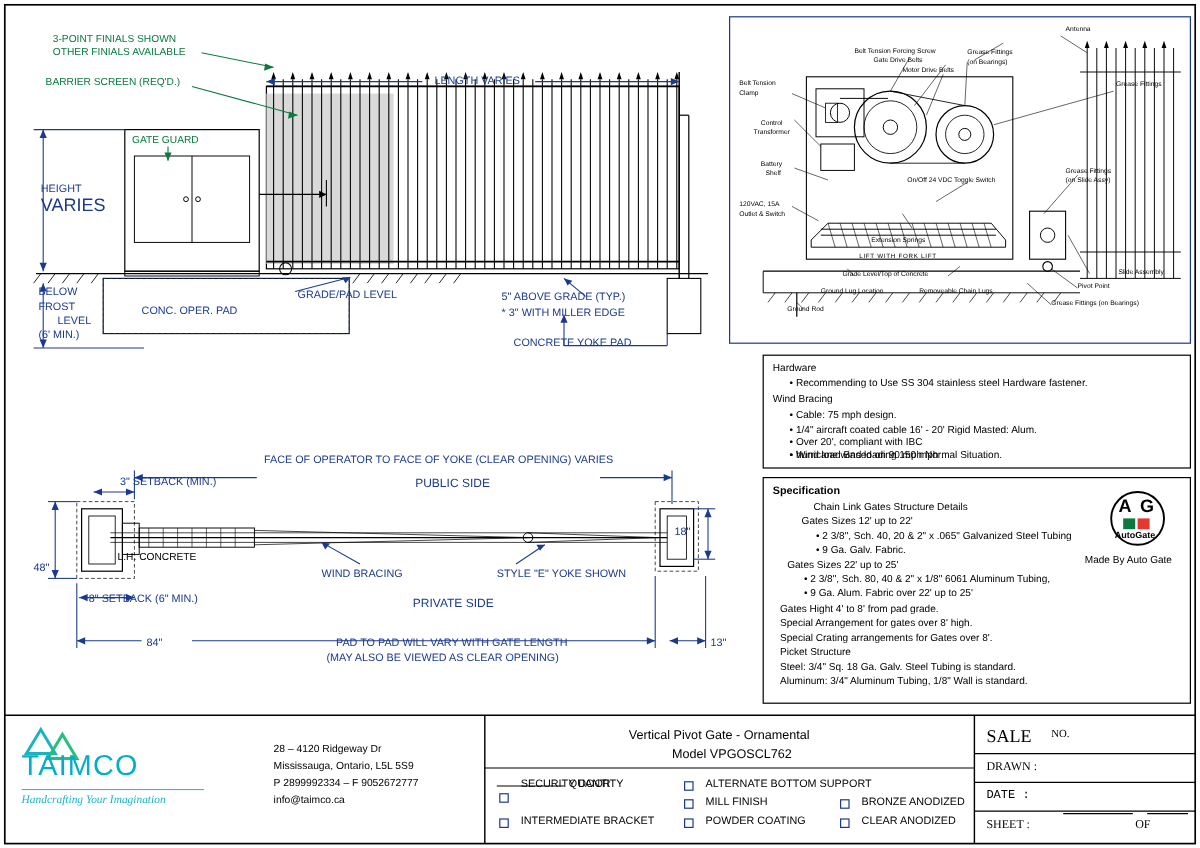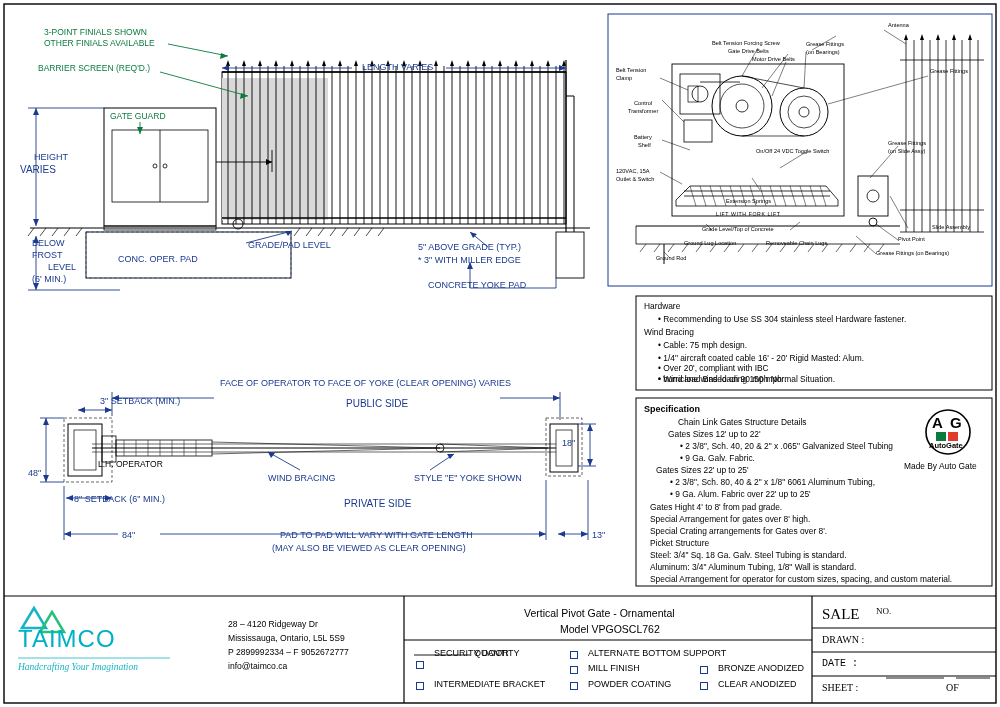--- a/index.html
+++ b/index.html
@@ -430,21 +430,21 @@
     </g>
     <line x1="18" y1="658" x2="170" y2="658" stroke="#19b3c4" stroke-width="0.8"></line>
   </svg>
 
   <div class="txt grn" style="left:44px; top:28px; font-size:8.5px;">3-POINT FINIALS SHOWN</div>
   <div class="txt grn" style="left:44px; top:39px; font-size:8.5px;">OTHER FINIALS AVAILABLE</div>
   <div class="txt grn" style="left:38px; top:64px; font-size:8.5px;">BARRIER SCREEN (REQ'D.)</div>
   <div class="txt grn" style="left:110px; top:112px; font-size:8.5px;">GATE GUARD</div>
   <div class="txt" style="left:362px; top:62px; font-size:9px;">LENGTH VARIES</div>
   <div class="txt" style="left:34px; top:152px; font-size:9px;">HEIGHT</div>
-  <div class="txt" style="left:20px; top:164px; font-size:10px;">VARIES</div>
+  <div class="txt" style="left:34px; top:164px; font-size:15px;">VARIES</div>
   <div class="txt" style="left:32px; top:238px; font-size:9px;">BELOW</div>
   <div class="txt" style="left:32px; top:250px; font-size:9px;">FROST</div>
   <div class="txt" style="left:32px; top:262px; font-size:9px;padding-left:16px;">LEVEL</div>
   <div class="txt" style="left:32px; top:274px; font-size:9px;">(6' MIN.)</div>
   <div class="txt" style="left:248px; top:240px; font-size:9px;">GRADE/PAD LEVEL</div>
   <div class="txt" style="left:118px; top:254px; font-size:9px;">CONC. OPER. PAD</div>
   <div class="txt" style="left:418px; top:242px; font-size:9px;">5" ABOVE GRADE (TYP.)</div>
   <div class="txt" style="left:418px; top:255px; font-size:9px;">* 3" WITH MILLER EDGE</div>
   <div class="txt" style="left:428px; top:280px; font-size:9px;">CONCRETE YOKE PAD</div>
 
@@ -473,21 +473,21 @@
   <div class="txt blk" style="left:766px; top:240px; font-size:5.6px;">Removeable Chain Lugs</div>
   <div class="txt blk" style="left:656px; top:255px; font-size:5.6px;">Ground Rod</div>
   <div class="txt blk" style="left:932px; top:224px; font-size:5.6px;">Slide Assembly</div>
   <div class="txt blk" style="left:898px; top:236px; font-size:5.6px;">Pivot Point</div>
   <div class="txt blk" style="left:876px; top:250px; font-size:5.6px;">Grease Fittings (on Bearings)</div>
 
   <div class="txt" style="left:220px; top:378px; font-size:9px;">FACE OF OPERATOR TO FACE OF YOKE (CLEAR OPENING) VARIES</div>
   <div class="txt" style="left:100px; top:396px; font-size:9px;">3" SETBACK (MIN.)</div>
   <div class="txt" style="left:346px; top:398px; font-size:10px;">PUBLIC SIDE</div>
   <div class="txt" style="left:28px; top:468px; font-size:9px;">48"</div>
-  <div class="txt blk" style="left:98px; top:460px; font-size:8.5px;">L.H. OPERATOR</div>
+  <div class="txt blk" style="left:98px; top:460px; font-size:8.5px;">L.H. CONCRETE</div>
   <div class="txt" style="left:268px; top:473px; font-size:9px;">WIND BRACING</div>
   <div class="txt" style="left:414px; top:473px; font-size:9px;">STYLE "E" YOKE SHOWN</div>
   <div class="txt" style="left:562px; top:438px; font-size:9px;">18"</div>
   <div class="txt" style="left:74px; top:494px; font-size:9px;">8" SETBACK (6" MIN.)</div>
   <div class="txt" style="left:344px; top:498px; font-size:10px;">PRIVATE SIDE</div>
   <div class="txt" style="left:122px; top:530px; font-size:9px;">84"</div>
   <div class="txt" style="left:280px; top:530px; font-size:9px;">PAD TO PAD WILL VARY WITH GATE LENGTH</div>
   <div class="txt" style="left:272px; top:543px; font-size:9px;">(MAY ALSO BE VIEWED AS CLEAR OPENING)</div>
   <div class="txt" style="left:592px; top:530px; font-size:9px;">13"</div>
 
@@ -510,21 +510,20 @@
   <div class="txt blk" style="left:680px; top:454px; font-size:8.4px;">• 9 Ga. Galv. Fabric.</div>
   <div class="txt blk" style="left:656px; top:466px; font-size:8.4px;">Gates Sizes 22' up to 25'</div>
   <div class="txt blk" style="left:670px; top:478px; font-size:8.4px;">• 2 3/8", Sch. 80, 40 &amp; 2" x 1/8" 6061 Aluminum Tubing,</div>
   <div class="txt blk" style="left:670px; top:490px; font-size:8.4px;">• 9 Ga. Alum. Fabric over 22' up to 25'</div>
   <div class="txt blk" style="left:650px; top:503px; font-size:8.4px;">Gates Hight 4' to 8' from pad grade.</div>
   <div class="txt blk" style="left:650px; top:515px; font-size:8.4px;">Special Arrangement for gates over 8' high.</div>
   <div class="txt blk" style="left:650px; top:527px; font-size:8.4px;">Special Crating arrangements for Gates over 8'.</div>
   <div class="txt blk" style="left:650px; top:539px; font-size:8.4px;">Picket Structure</div>
   <div class="txt blk" style="left:650px; top:551px; font-size:8.4px;">Steel: 3/4" Sq. 18 Ga. Galv. Steel Tubing is standard.</div>
   <div class="txt blk" style="left:650px; top:563px; font-size:8.4px;">Aluminum: 3/4" Aluminum Tubing, 1/8" Wall is standard.</div>
-  <div class="txt blk" style="left:650px; top:575px; font-size:8.4px;">Special Arrangement for operator for custom sizes, spacing, and custom material.</div>
 
   <div class="txt blk" style="left:932px; top:415px; font-size:15px; font-weight:bold;">A</div>
   <div class="txt blk" style="left:950px; top:415px; font-size:15px; font-weight:bold;">G</div>
   <div class="txt blk" style="left:929px; top:442px; font-size:7.5px; font-weight:bold;">AutoGate</div>
   <div class="txt blk" style="left:904px; top:462px; font-size:8.4px;">Made By Auto Gate</div>
 
   <div class="txt" style="left:18px; top:626px; font-size:24px; font-weight:normal; color:#00b0c7; letter-spacing:1px;">TAIMCO</div>
   <div class="txt tagline" style="left:18px; top:662px; font-size:9.5px; color:#19b3c4;">Handcrafting Your Imagination</div>
 
   <div class="txt blk" style="left:228px; top:620px; font-size:8.6px;">28 – 4120 Ridgeway Dr</div>

